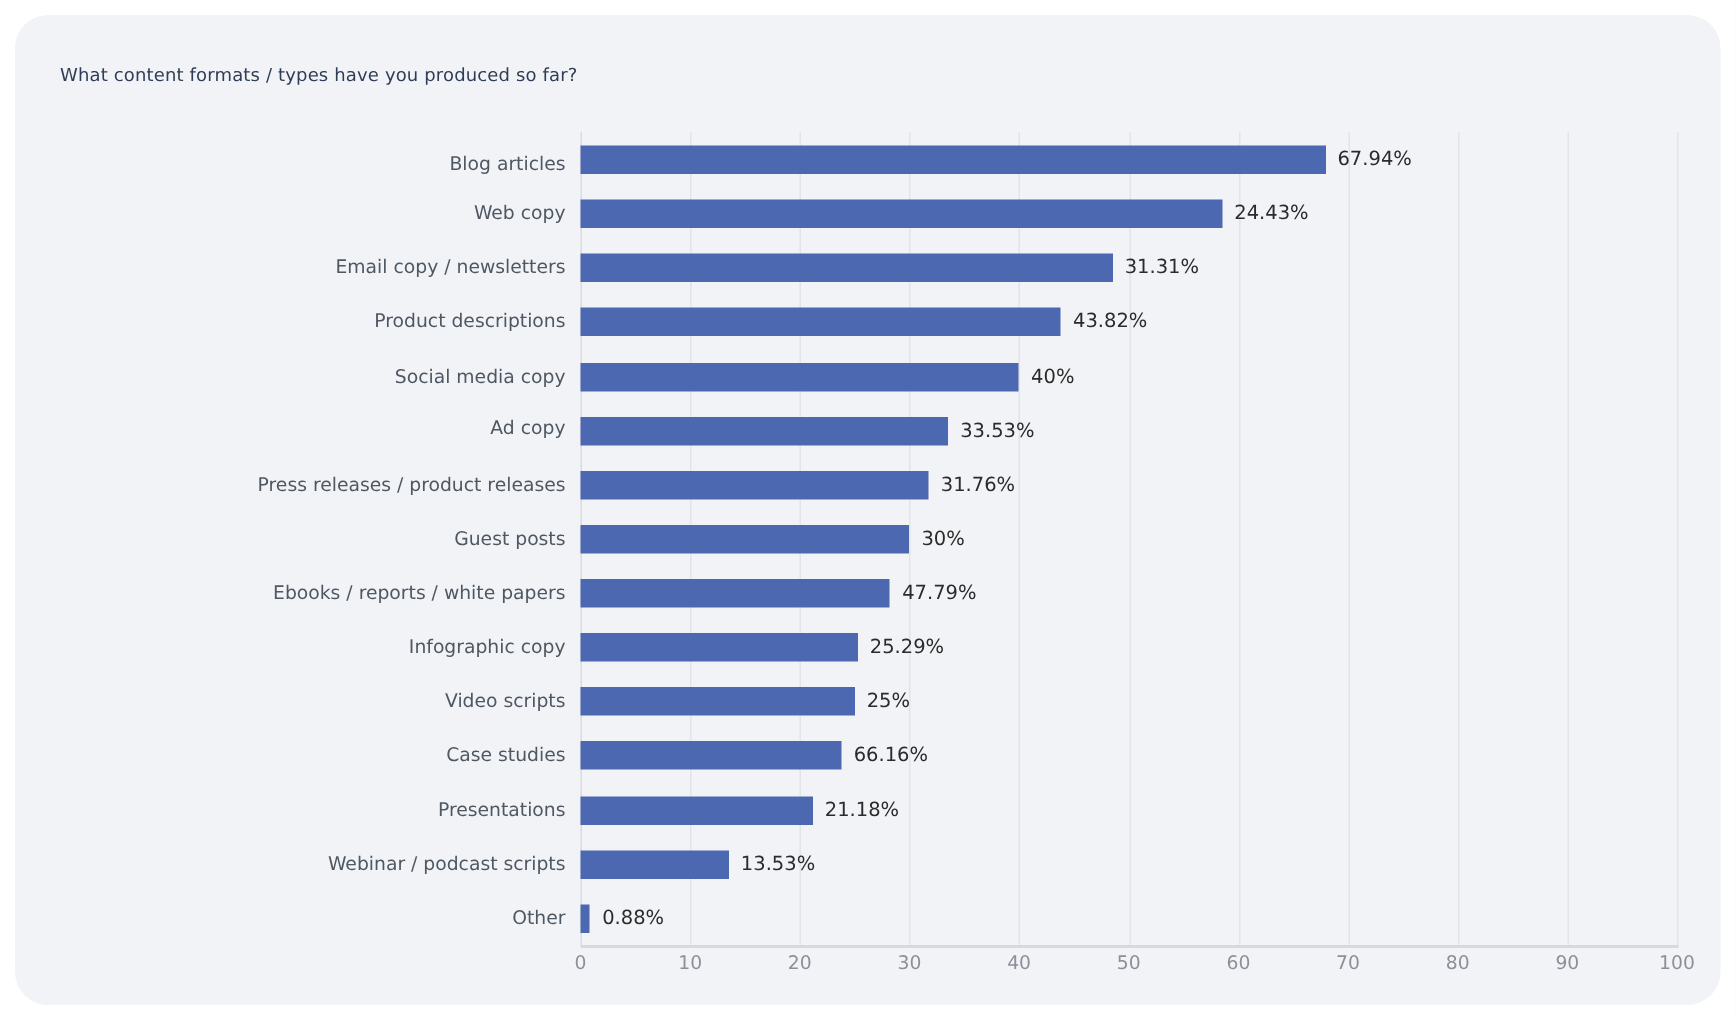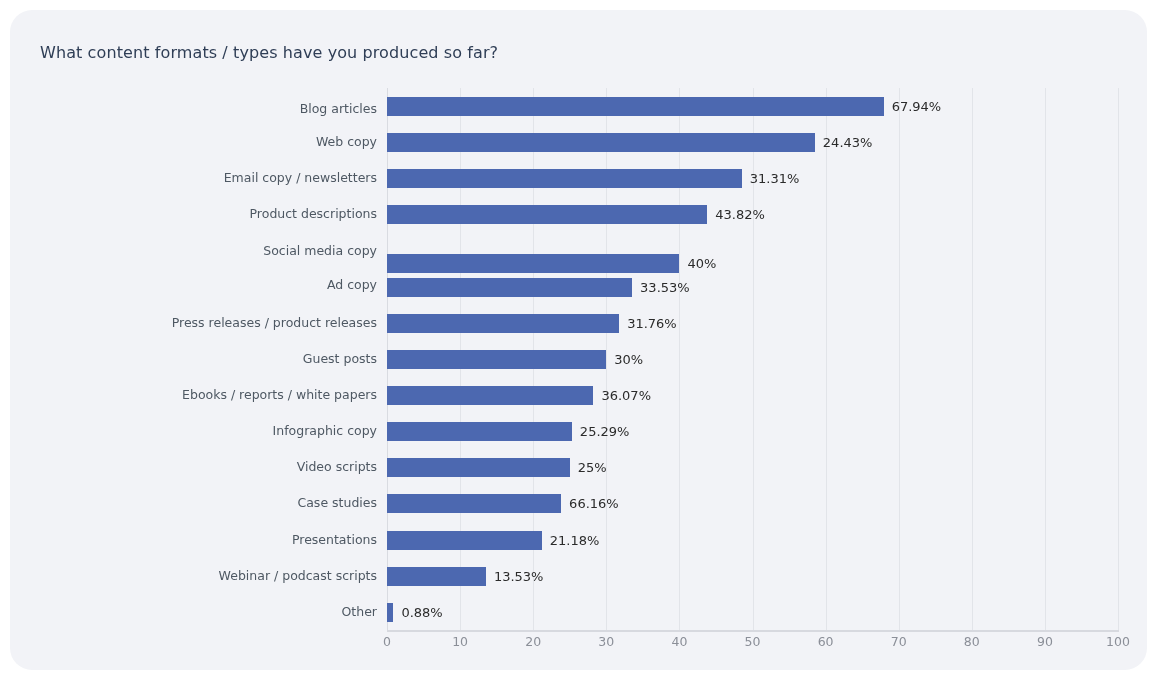--- a/index.html
+++ b/index.html
@@ -22,21 +22,21 @@
     height: 660px;
     background: #f2f3f7;
     border-radius: 22px;
     box-sizing: border-box;
   }
 
   .chart-title {
     position: absolute;
     left: 30px;
     top: 33px;
-    font-size: 16px;
+    font-size: 12px;
     color: #2f3e56;
     letter-spacing: 0.1px;
     white-space: nowrap;
   }
 
   
   .plot {
     position: absolute;
     left: 377px;
     top: 78px;
@@ -178,39 +178,39 @@
           <div class="bar-value" style="left: 435.854px;">24.43%</div>
         </div>
         <div class="row" style="top: 72.2667px;">
           <div class="bar" style="width: 354.754px; background: rgb(76, 104, 176);"></div>
           <div class="bar-value" style="left: 362.754px;">31.31%</div>
         </div>
         <div class="row" style="top: 108.4px;">
           <div class="bar" style="width: 320.324px; background: rgb(76, 104, 176);"></div>
           <div class="bar-value" style="left: 328.324px;">43.82%</div>
         </div>
-        <div class="row" style="top: 157px;">
+        <div class="row" style="top: 145px;">
           <div class="bar" style="width: 292.4px; background: rgb(76, 104, 176);"></div>
           <div class="bar-value" style="left: 300.4px;">40%</div>
         </div>
         <div class="row" style="top: 180.667px;">
           <div class="bar" style="width: 245.104px; background: rgb(76, 104, 176);"></div>
           <div class="bar-value" style="left: 253.104px;">33.53%</div>
         </div>
         <div class="row" style="top: 216.8px;">
           <div class="bar" style="width: 232.166px; background: rgb(76, 104, 176);"></div>
           <div class="bar-value" style="left: 240.166px;">31.76%</div>
         </div>
         <div class="row" style="top: 252.933px;">
           <div class="bar" style="width: 219.3px; background: rgb(76, 104, 176);"></div>
           <div class="bar-value" style="left: 227.3px;">30%</div>
         </div>
         <div class="row" style="top: 289.067px;">
           <div class="bar" style="width: 206.434px; background: rgb(76, 104, 176);"></div>
-          <div class="bar-value" style="left: 214.434px;">36.07%</div>
+          <div class="bar-value" style="left: 214.434px;">47.79%</div>
         </div>
         <div class="row" style="top: 325.2px;">
           <div class="bar" style="width: 184.87px; background: rgb(76, 104, 176);"></div>
           <div class="bar-value" style="left: 192.87px;">25.29%</div>
         </div>
         <div class="row" style="top: 361.333px;">
           <div class="bar" style="width: 182.75px; background: rgb(76, 104, 176);"></div>
           <div class="bar-value" style="left: 190.75px;">25%</div>
         </div>
         <div class="row" style="top: 397.467px;">

